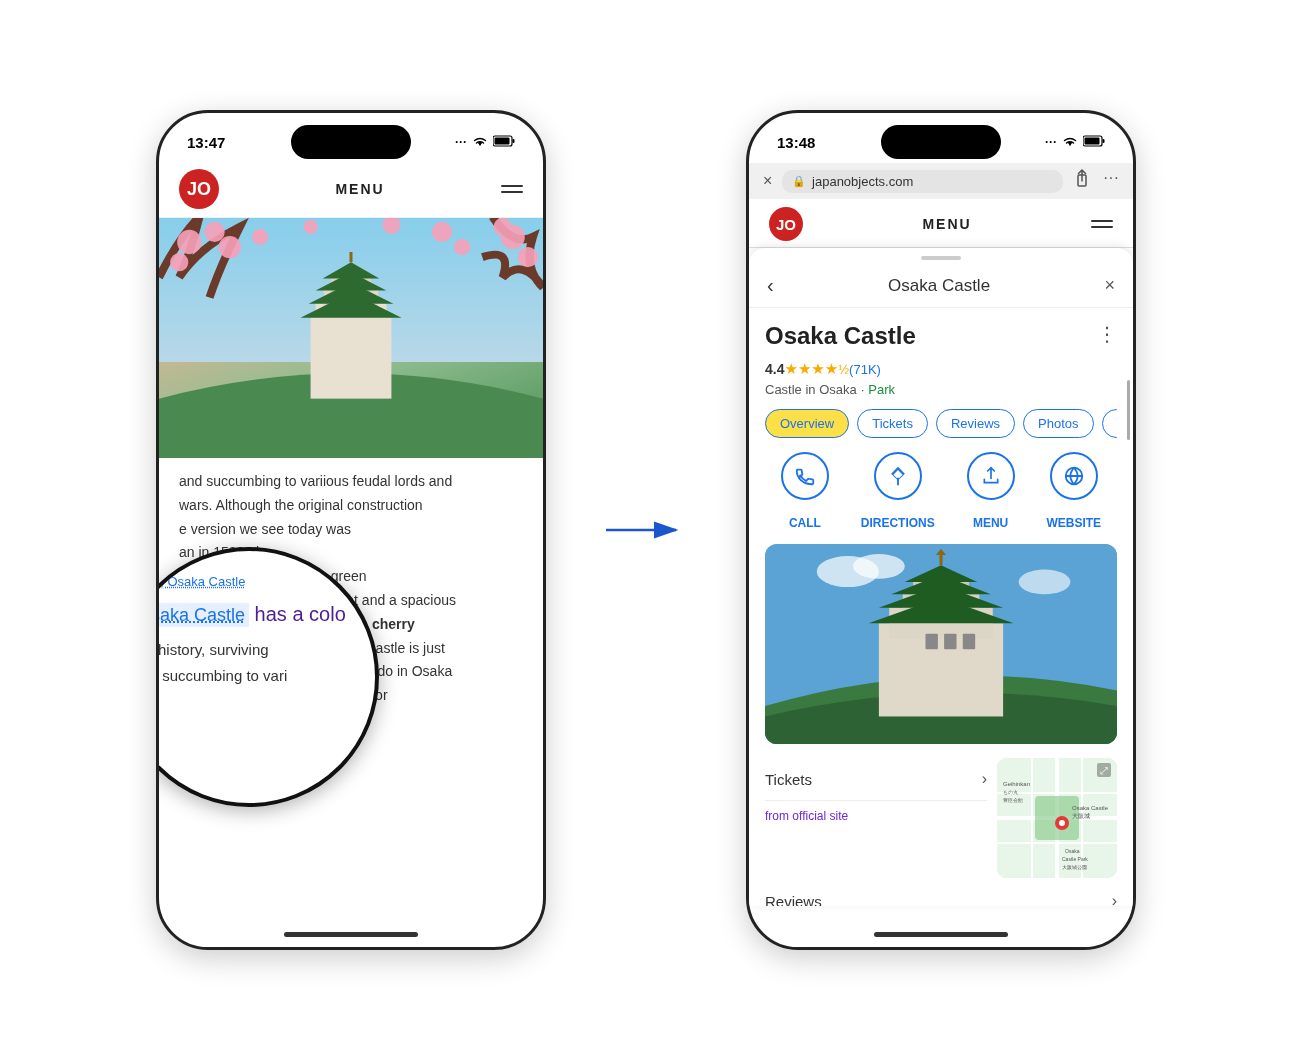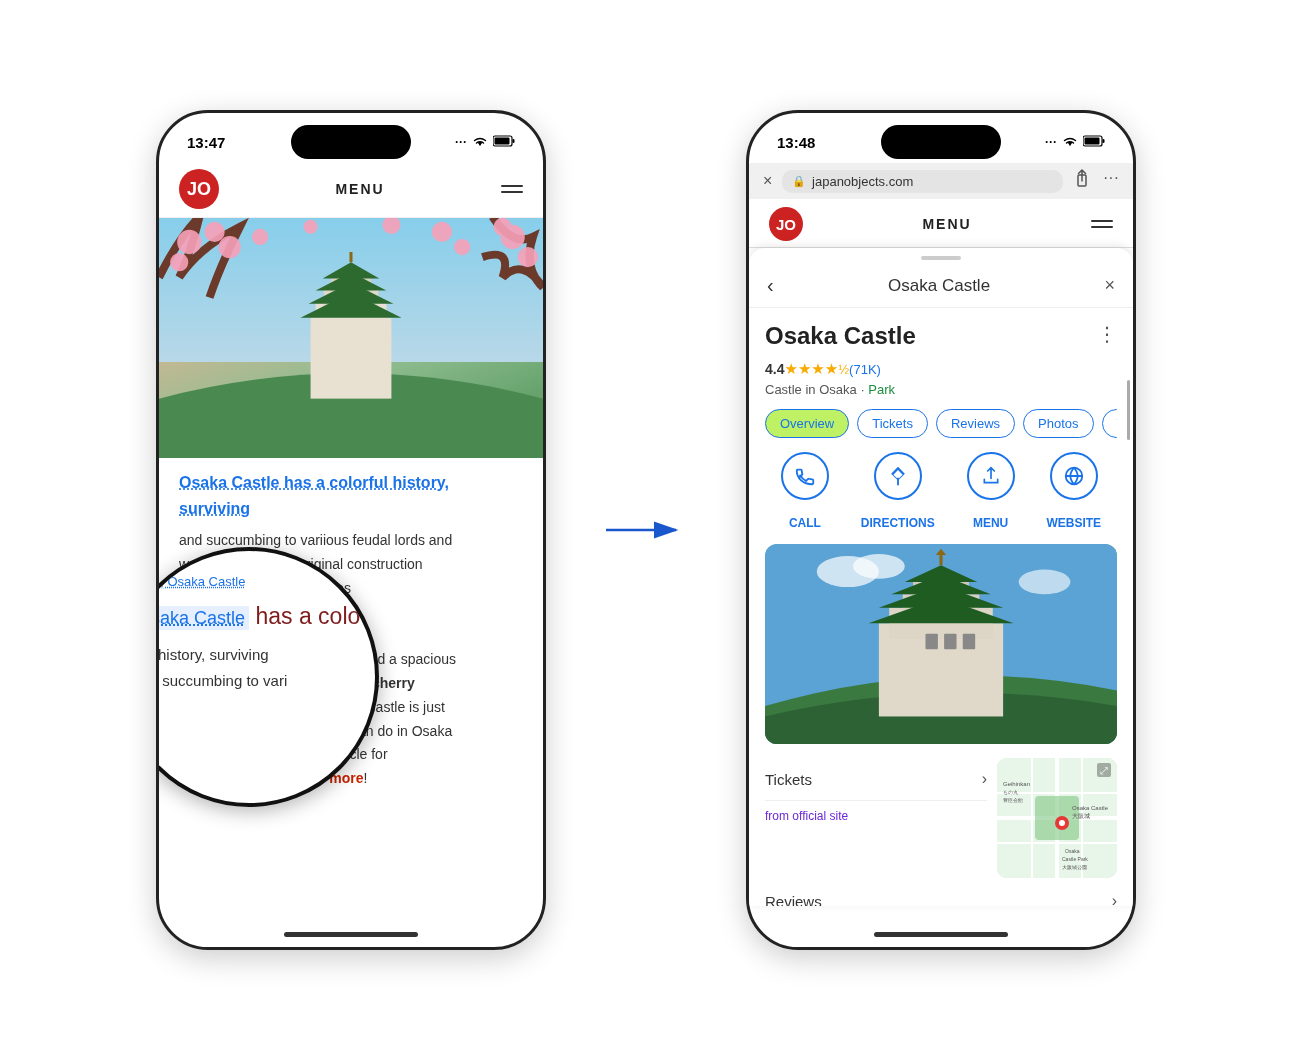--- a/index.html
+++ b/index.html
@@ -362,21 +362,21 @@
       border-radius: 20px;
       font-size: 13px;
       border: 1.5px solid #1a73e8;
       color: #1a73e8;
       white-space: nowrap;
       cursor: pointer;
       background: transparent;
     }
 
     .place-tab.active {
-      background: #bef264;
+      background: #fde047;
       font-weight: 500;
     }
 
     
     .place-actions {
       display: flex;
       gap: 0;
       margin-bottom: 14px;
       justify-content: space-around;
     }
@@ -570,23 +570,20 @@
           <path d="M148,86 L190,65 L232,86 Z" fill="#2d6a30"></path>
           <path d="M155,73 L190,55 L225,73 Z" fill="#2d6a30"></path>
           <path d="M162,61 L190,45 L218,61 Z" fill="#2d6a30"></path>
 
           <line x1="190" y1="45" x2="190" y2="35" stroke="#8b6914" stroke-width="3"></line>
         </svg>
       </div>
     </div>
 
     <div class="text-content">
-      <div class="article-title">
-        <span>Osaka Castle has a colo</span><span>rful history, surviving</span>
-      </div>
       <div class="article-body">
         <p>and succumbing to vari<span>ious feudal lords and</span></p>
         <p>wars. Although the or<span>iginal construction</span></p>
         <p>e version we see today was</p>
         <p>an in 1583, th</p>
         <p>The white castle with its green</p>
         <p>tiles is surrounded by a moat and a spacious</p>
         <p>garden that is <strong>very popular in cherry</strong></p>
         <p><strong>blossom season</strong>. Visiting the castle is just</p>
         <p>one of the many things you can do in Osaka</p>
@@ -595,21 +592,21 @@
       </div>
     </div>
 
     <div class="magnifier">
       <div class="magnifier-content">
         <div class="mag-breadcrumb">
           <span>NTO, </span>
           <span style="color:#1a73e8;text-decoration:underline dotted;">Osaka Castle</span>
         </div>
         <div style="margin-bottom:6px;">
-          <span style="color:#1a73e8;font-size:18px;font-weight:500;text-decoration:underline;text-decoration-style:dotted;background:rgba(180,210,255,0.35);padding:2px 4px;">Osaka Castle</span><span style="font-size:23px;color:#7f1d1d;"> has a colo</span>
+          <span style="color:#1a73e8;font-size:18px;font-weight:500;text-decoration:underline;text-decoration-style:dotted;background:rgba(180,210,255,0.35);padding:2px 4px;">Osaka Castle</span><span style="font-size:20px;color:#4c1d95;"> has a colo</span>
         </div>
         <div class="mag-body">
           <p>rful history, surviving</p>
           <p>and succumbing to vari</p>
         </div>
       </div>
     </div>
 
     <div class="phone-bottom-bar"></div>
   </div>

